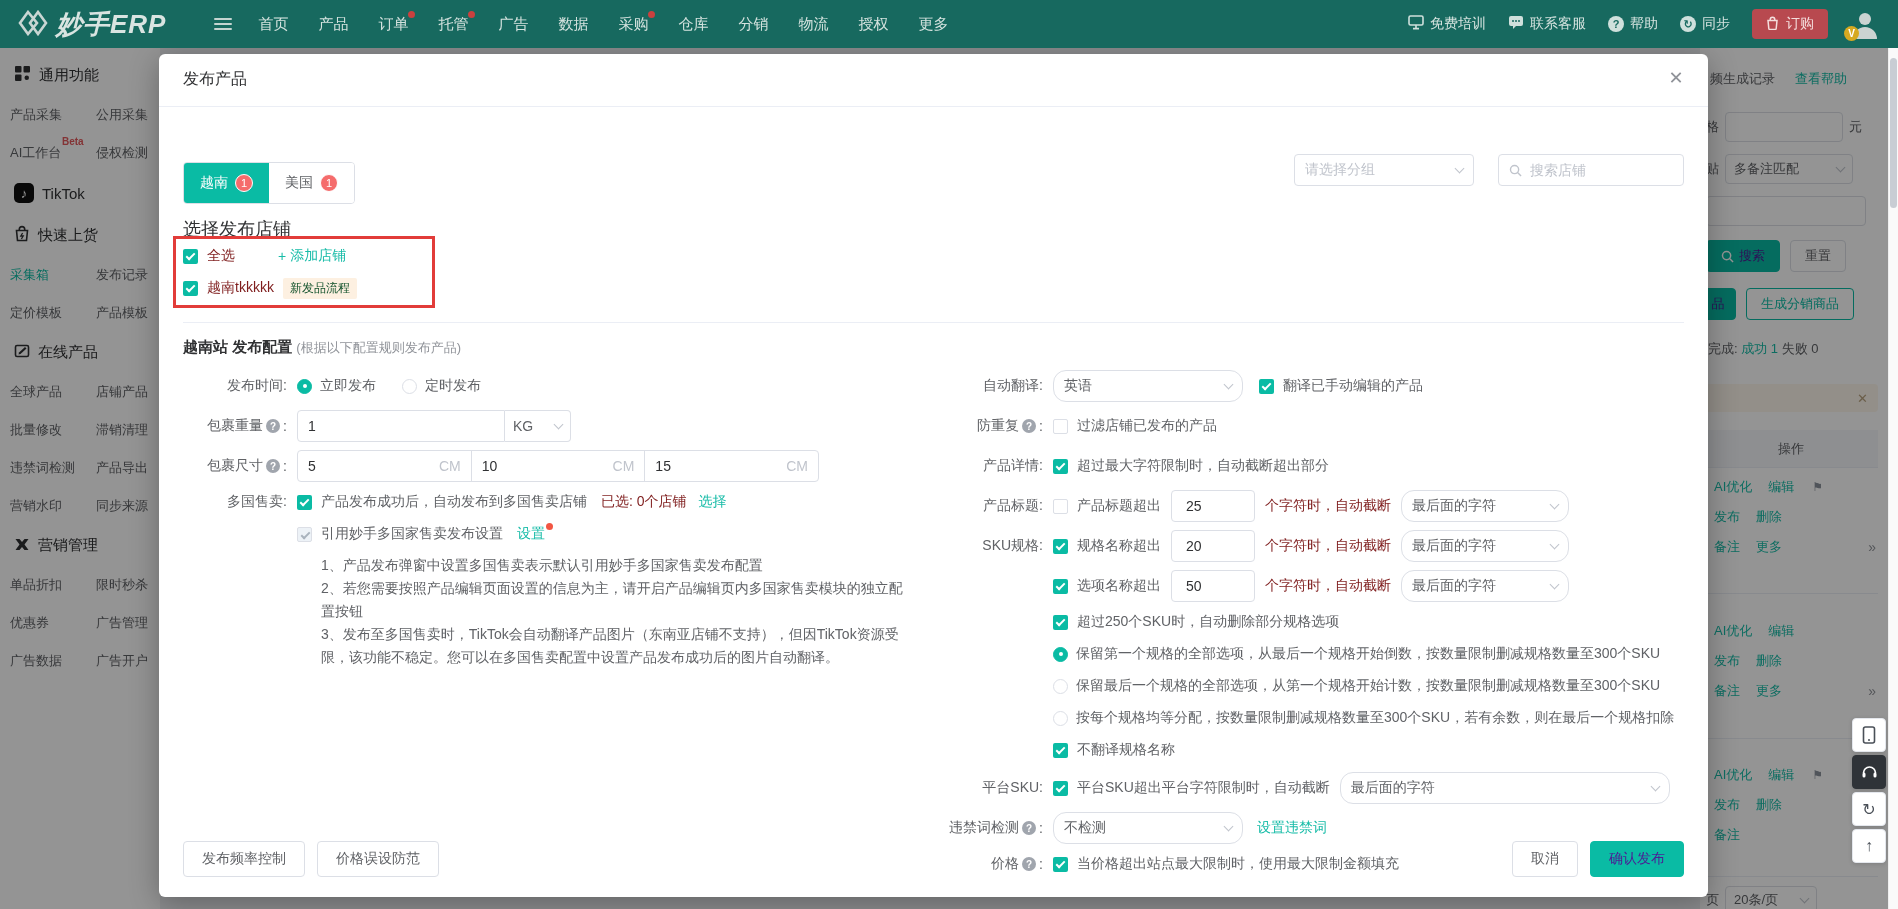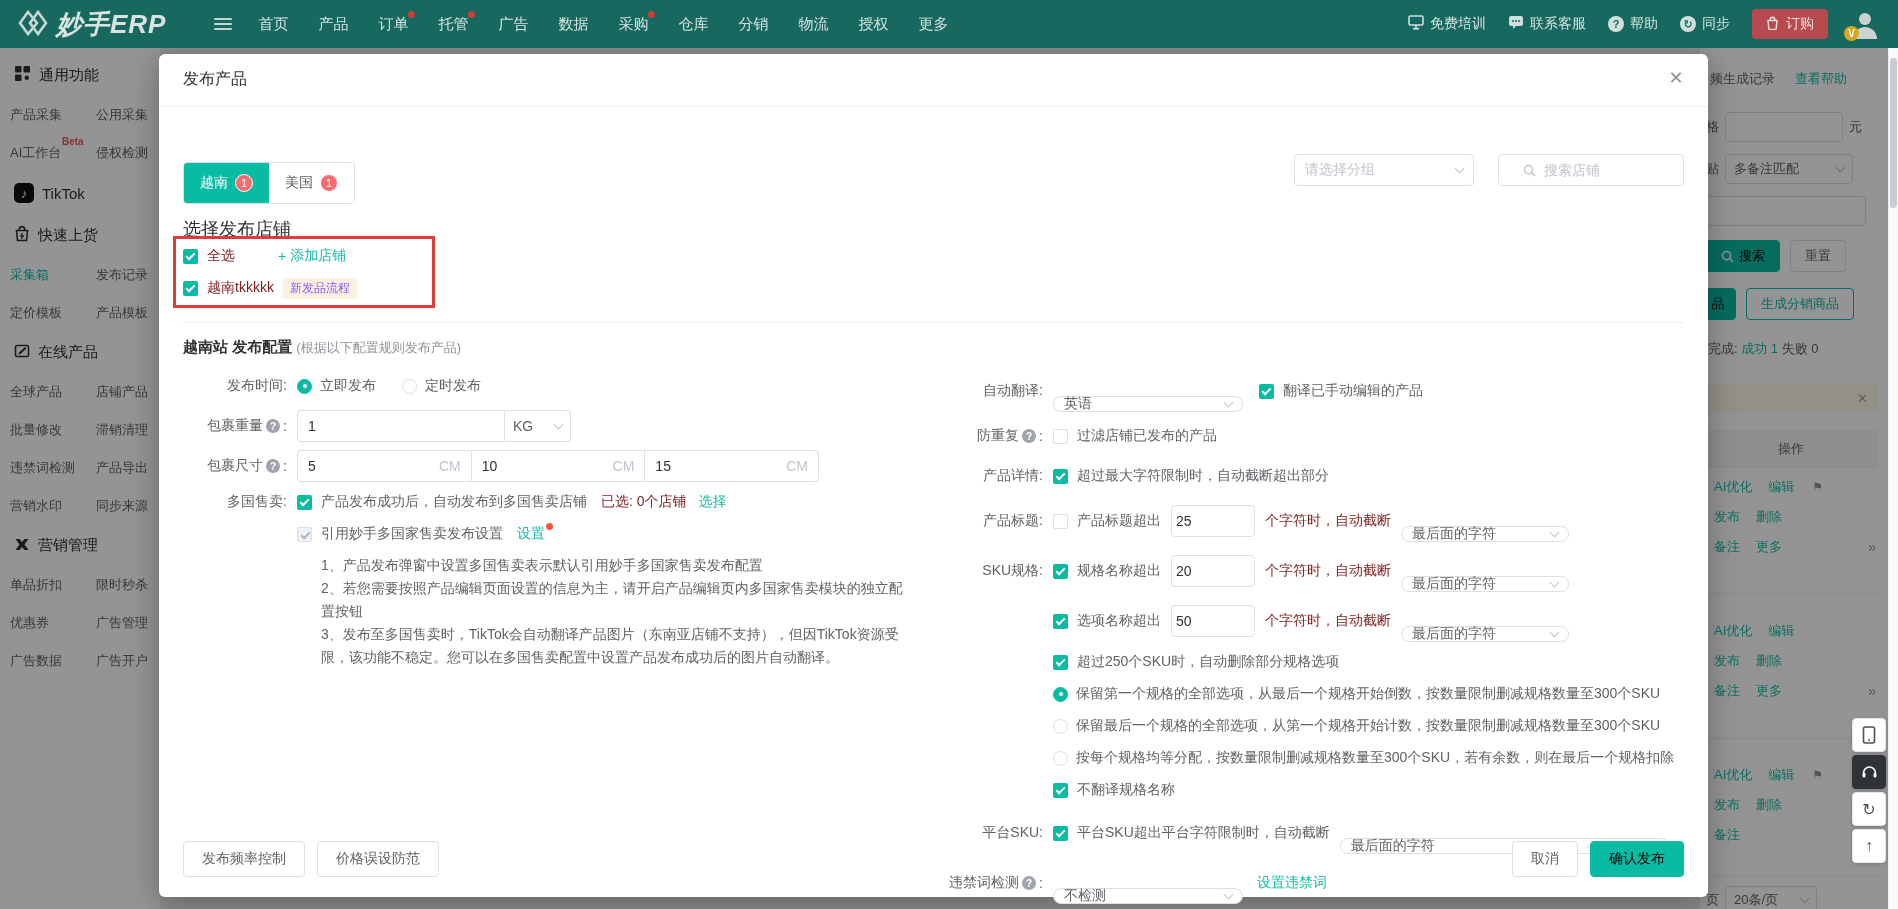--- a/index.html
+++ b/index.html
@@ -37,21 +37,21 @@
   
   .bg-strip{position:absolute;left:1700px;top:48px;width:188px;height:861px;background:#fff;z-index:1;font-size:13px;}
   .bs-links{position:absolute;top:22px;left:10px;display:flex;gap:20px;white-space:nowrap;}
   .bs-rec{color:#606266;cursor:pointer;}
   .bs-help{color:var(--link);cursor:pointer;}
   .bs-row{position:absolute;left:6px;display:flex;align-items:center;gap:6px;color:#606266;white-space:nowrap;}
   .bs-input{height:30px;border:1px solid var(--border);border-radius:4px;background:#fff;}
   .bs-select{height:30px;border:1px solid var(--border);border-radius:4px;display:flex;align-items:center;justify-content:space-between;padding:0 8px;color:#606266;background:#fff;cursor:pointer;}
   .chev{width:7px;height:7px;border-right:1.5px solid var(--ph);border-bottom:1.5px solid var(--ph);transform:rotate(45deg);margin-top:-3px;flex:none;}
   .btn{height:32px;border-radius:4px;border:1px solid var(--border);background:#fff;color:#606266;font-size:13px;display:inline-flex;align-items:center;justify-content:center;padding:0 14px;cursor:pointer;white-space:nowrap;}
-  .btn.teal{background:var(--teal);border-color:var(--teal);color:#000000;}
+  .btn.teal{background:var(--teal);border-color:var(--teal);color:#4c1d95;}
   .btn.teal-line{border-color:var(--teal);color:var(--teal);}
   .bs-status{position:absolute;top:292px;left:8px;white-space:nowrap;font-size:13px;color:#606266;}
   .bs-status .ok{color:var(--link);}
   .bs-alert{position:absolute;top:336px;left:0;width:178px;height:28px;background:#FDF6EC;border-radius:0 4px 4px 0;display:flex;align-items:center;justify-content:flex-end;padding-right:10px;}
   .x-small{font-size:13px;color:#B8A27E;cursor:pointer;line-height:1;}
   .bs-thead{position:absolute;top:382px;left:0;width:178px;height:38px;background:#F5F7FA;display:flex;align-items:center;padding-left:78px;color:#606266;font-size:13px;border-bottom:1px solid var(--line);}
   .bs-group{position:absolute;left:0;width:178px;}
   .bs-grow{display:flex;align-items:center;gap:16px;padding:6px 0 6px 14px;}
   .op-link{color:var(--link);cursor:pointer;white-space:nowrap;font-size:13px;}
   .flag{color:#8A919B;font-size:12px;margin-left:2px;}
@@ -66,40 +66,40 @@
   .ft-btn.dark{background:#2F3338;color:#fff;border-color:#2F3338;}
   .scrollbar{position:absolute;left:1888px;top:48px;width:10px;height:861px;background:#FAFAFA;border-left:1px solid #EEE;z-index:30;}
   .scroll-thumb{position:absolute;left:1px;top:10px;width:7px;height:150px;border-radius:4px;background:#C8CDD4;cursor:pointer;}
   
   .modal{position:absolute;left:159px;top:54px;width:1549px;height:843px;background:#fff;border-radius:6px;z-index:20;box-shadow:0 6px 30px rgba(0,0,0,.3);}
   .m-title{position:absolute;left:24px;top:15px;font-size:16px;color:#303133;font-weight:500;}
   .m-close{position:absolute;right:22px;top:14px;width:20px;height:20px;color:#909399;font-size:18px;line-height:20px;text-align:center;cursor:pointer;}
   .m-hdiv{position:absolute;left:0;top:52px;width:100%;border-top:1px solid var(--line);}
   .m-filters{position:absolute;top:100px;right:24px;display:flex;gap:24px;}
   .f-select{width:180px;height:32px;border:1px solid var(--border);border-radius:4px;display:flex;align-items:center;justify-content:space-between;padding:0 10px;color:var(--ph);cursor:pointer;}
-  .f-search{width:186px;height:32px;border:1px solid var(--border);border-radius:4px;display:flex;align-items:center;gap:8px;padding:0 24px;}
+  .f-search{width:186px;height:32px;border:1px solid var(--border);border-radius:4px;display:flex;align-items:center;gap:8px;padding:0 10px;}
   .f-search input{border:none;outline:none;width:130px;font-size:14px;color:#303133;font-family:inherit;}
   .f-search input::placeholder{color:var(--ph);}
   .m-tabs{position:absolute;left:24px;top:108px;display:flex;border:1px solid var(--border);border-radius:4px;overflow:hidden;height:42px;}
   .m-tab{display:flex;align-items:center;gap:7px;padding:0 16px;font-size:14px;color:#606266;background:#fff;cursor:pointer;}
   .m-tab.active{background:var(--teal);color:#fff;}
   .tab-badge{width:18px;height:18px;border-radius:50%;background:var(--pink);border:1px solid #fff;color:#fff;font-size:11px;display:flex;align-items:center;justify-content:center;}
   .m-store-label{position:absolute;left:24px;top:163px;font-size:18px;font-weight:500;color:#303133;}
   .m-stores{position:absolute;left:24px;top:190px;}
   .hl-box{position:absolute;left:-10px;top:-8px;width:262px;height:72px;border:3px solid var(--red);z-index:5;pointer-events:none;}
   .store-row{display:flex;align-items:center;gap:9px;height:24px;margin-bottom:8px;}
   .cb{width:15px;height:15px;border-radius:2px;background:var(--teal);position:relative;flex:none;cursor:pointer;}
   .cb::after{content:"";position:absolute;left:5px;top:2px;width:3px;height:7px;border:solid #fff;border-width:0 2px 2px 0;transform:rotate(45deg);}
   .cb.off{background:#fff;border:1px solid var(--border);}
   .cb.off::after{display:none;}
   .cb.dis{background:#EDF2F7;border:1px solid var(--border);}
   .cb.dis::after{border-color:#A9B3BD;}
   .lbl-txt{color:#7f1d1d;}
   .add-store{color:var(--link);cursor:pointer;margin-left:34px;display:flex;align-items:center;gap:4px;}
-  .tag-orange{background:#FDF0E1;color:#8b5cf6;font-size:12px;padding:2px 7px;border-radius:2px;}
+  .tag-orange{background:#FDF0E1;color:#14532d;font-size:12px;padding:2px 7px;border-radius:2px;}
   .m-div2{position:absolute;left:24px;right:24px;top:268px;border-top:1px solid var(--line);}
   .m-section{position:absolute;left:24px;top:284px;font-size:15px;}
   .m-section b{color:#303133;font-weight:700;}
   .m-section span{color:#909399;font-size:13px;}
   .col{position:absolute;top:316px;}
   .col.left{left:24px;width:740px;}
   .col.right{left:780px;width:760px;}
   .frow{display:flex;align-items:center;margin-bottom:8px;min-height:32px;}
   .frow.slim{min-height:24px;}
   .flabel{width:104px;text-align:right;color:var(--lbl);flex:none;display:flex;align-items:center;justify-content:flex-end;gap:3px;margin-right:10px;white-space:nowrap;}
@@ -114,22 +114,22 @@
   .unit-sel{width:66px;height:32px;border:1px solid var(--border);border-left:none;border-radius:0 4px 4px 0;display:flex;align-items:center;justify-content:space-between;padding:0 8px;color:#606266;cursor:pointer;background:#fff;}
   .size-grp{display:flex;width:522px;border:1px solid var(--border);border-radius:4px;height:32px;}
   .size-cell{flex:1;display:flex;align-items:center;justify-content:space-between;padding:0 10px;border-right:1px solid var(--border);}
   .size-cell:last-child{border-right:none;}
   .size-cell input{border:none;outline:none;width:90px;font-size:14px;color:#303133;font-family:inherit;}
   .size-unit{color:var(--ph);}
   .cbl{display:flex;align-items:center;gap:9px;color:#606266;white-space:nowrap;}
   .tlink{color:var(--link);cursor:pointer;white-space:nowrap;}
   .reddot{display:inline-block;width:7px;height:7px;border-radius:50%;background:#F25643;vertical-align:top;margin:-2px 0 0 1px;}
   .notes{margin-left:138px;width:592px;color:#606266;font-size:14px;line-height:23px;}
-  .mini-inp{width:84px;height:32px;border:1px solid var(--border);border-radius:4px;padding:0 4px;font-size:14px;color:#303133;outline:none;font-family:inherit;margin:0 10px;}
-  .sel{height:16px;border:1px solid var(--border);border-radius:13px;display:flex;align-items:center;justify-content:space-between;padding:0 10px;color:#606266;cursor:pointer;background:#fff;margin-left:10px;flex:none;margin-top:26px;}
+  .mini-inp{width:84px;height:32px;border:1px solid var(--border);border-radius:4px;padding:0 14px;font-size:14px;color:#303133;outline:none;font-family:inherit;margin:0 10px;}
+  .sel{height:32px;border:1px solid var(--border);border-radius:13px;display:flex;align-items:center;justify-content:space-between;padding:0 10px;color:#606266;cursor:pointer;background:#fff;margin-left:10px;flex:none;}
   .sel.w190{width:190px;margin-left:0;}
   .sel.w168{width:168px;}
   .sel.w330{width:330px;}
   .indent{margin-left:114px;}
   .nowrap{white-space:nowrap;}
   .m-footer-l{position:absolute;left:24px;bottom:20px;display:flex;gap:12px;}
   .m-footer-r{position:absolute;right:24px;bottom:20px;display:flex;gap:12px;}
   .btn.lg{height:36px;padding:0 18px;font-size:14px;}
   .mag{width:13px;height:13px;flex:none;}
 </style>

